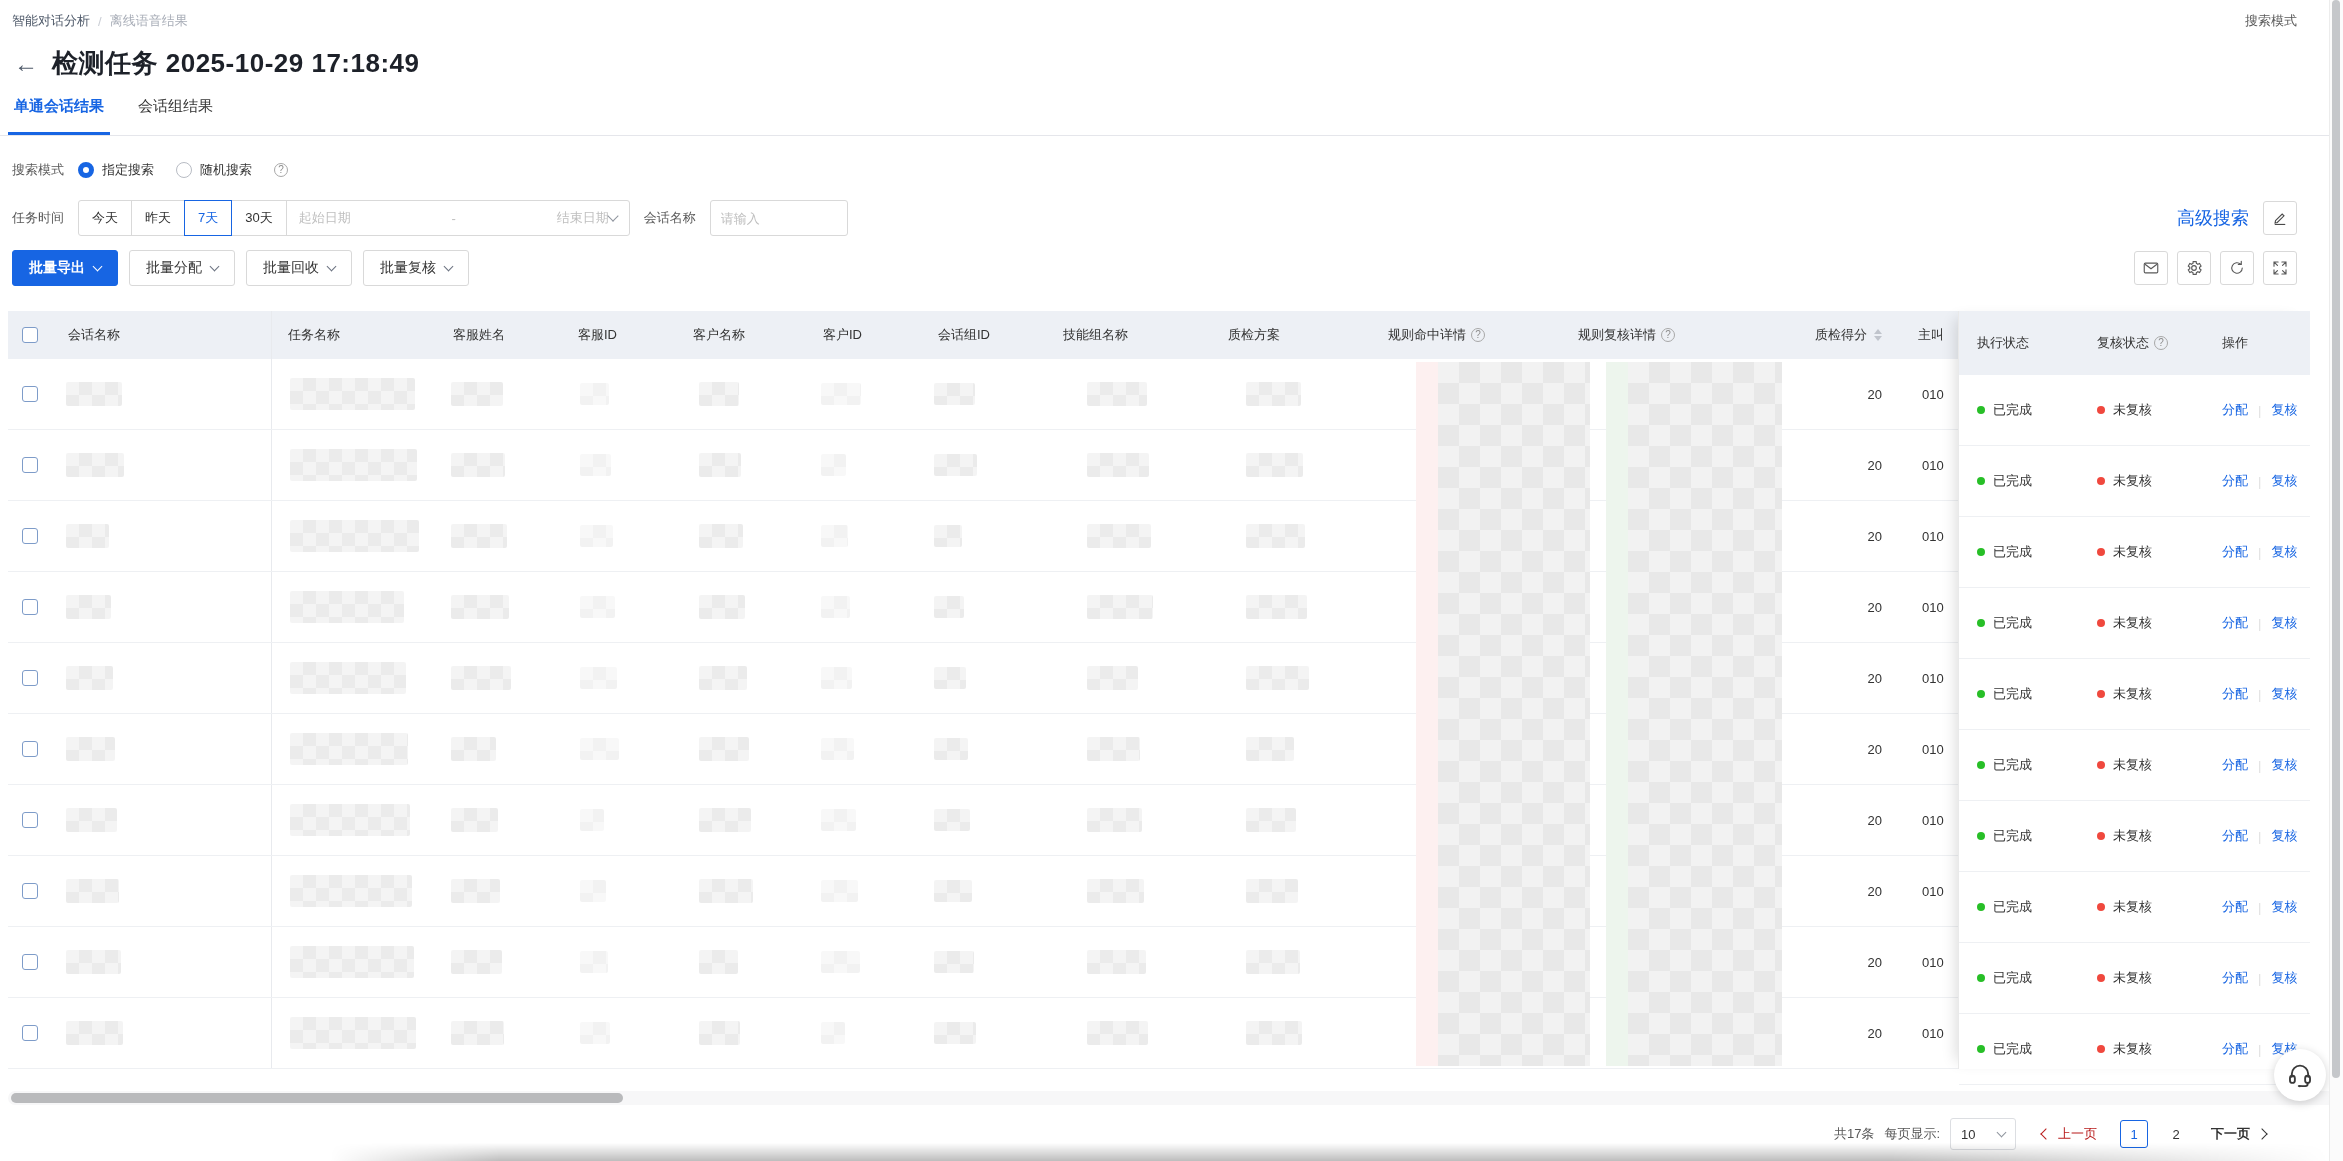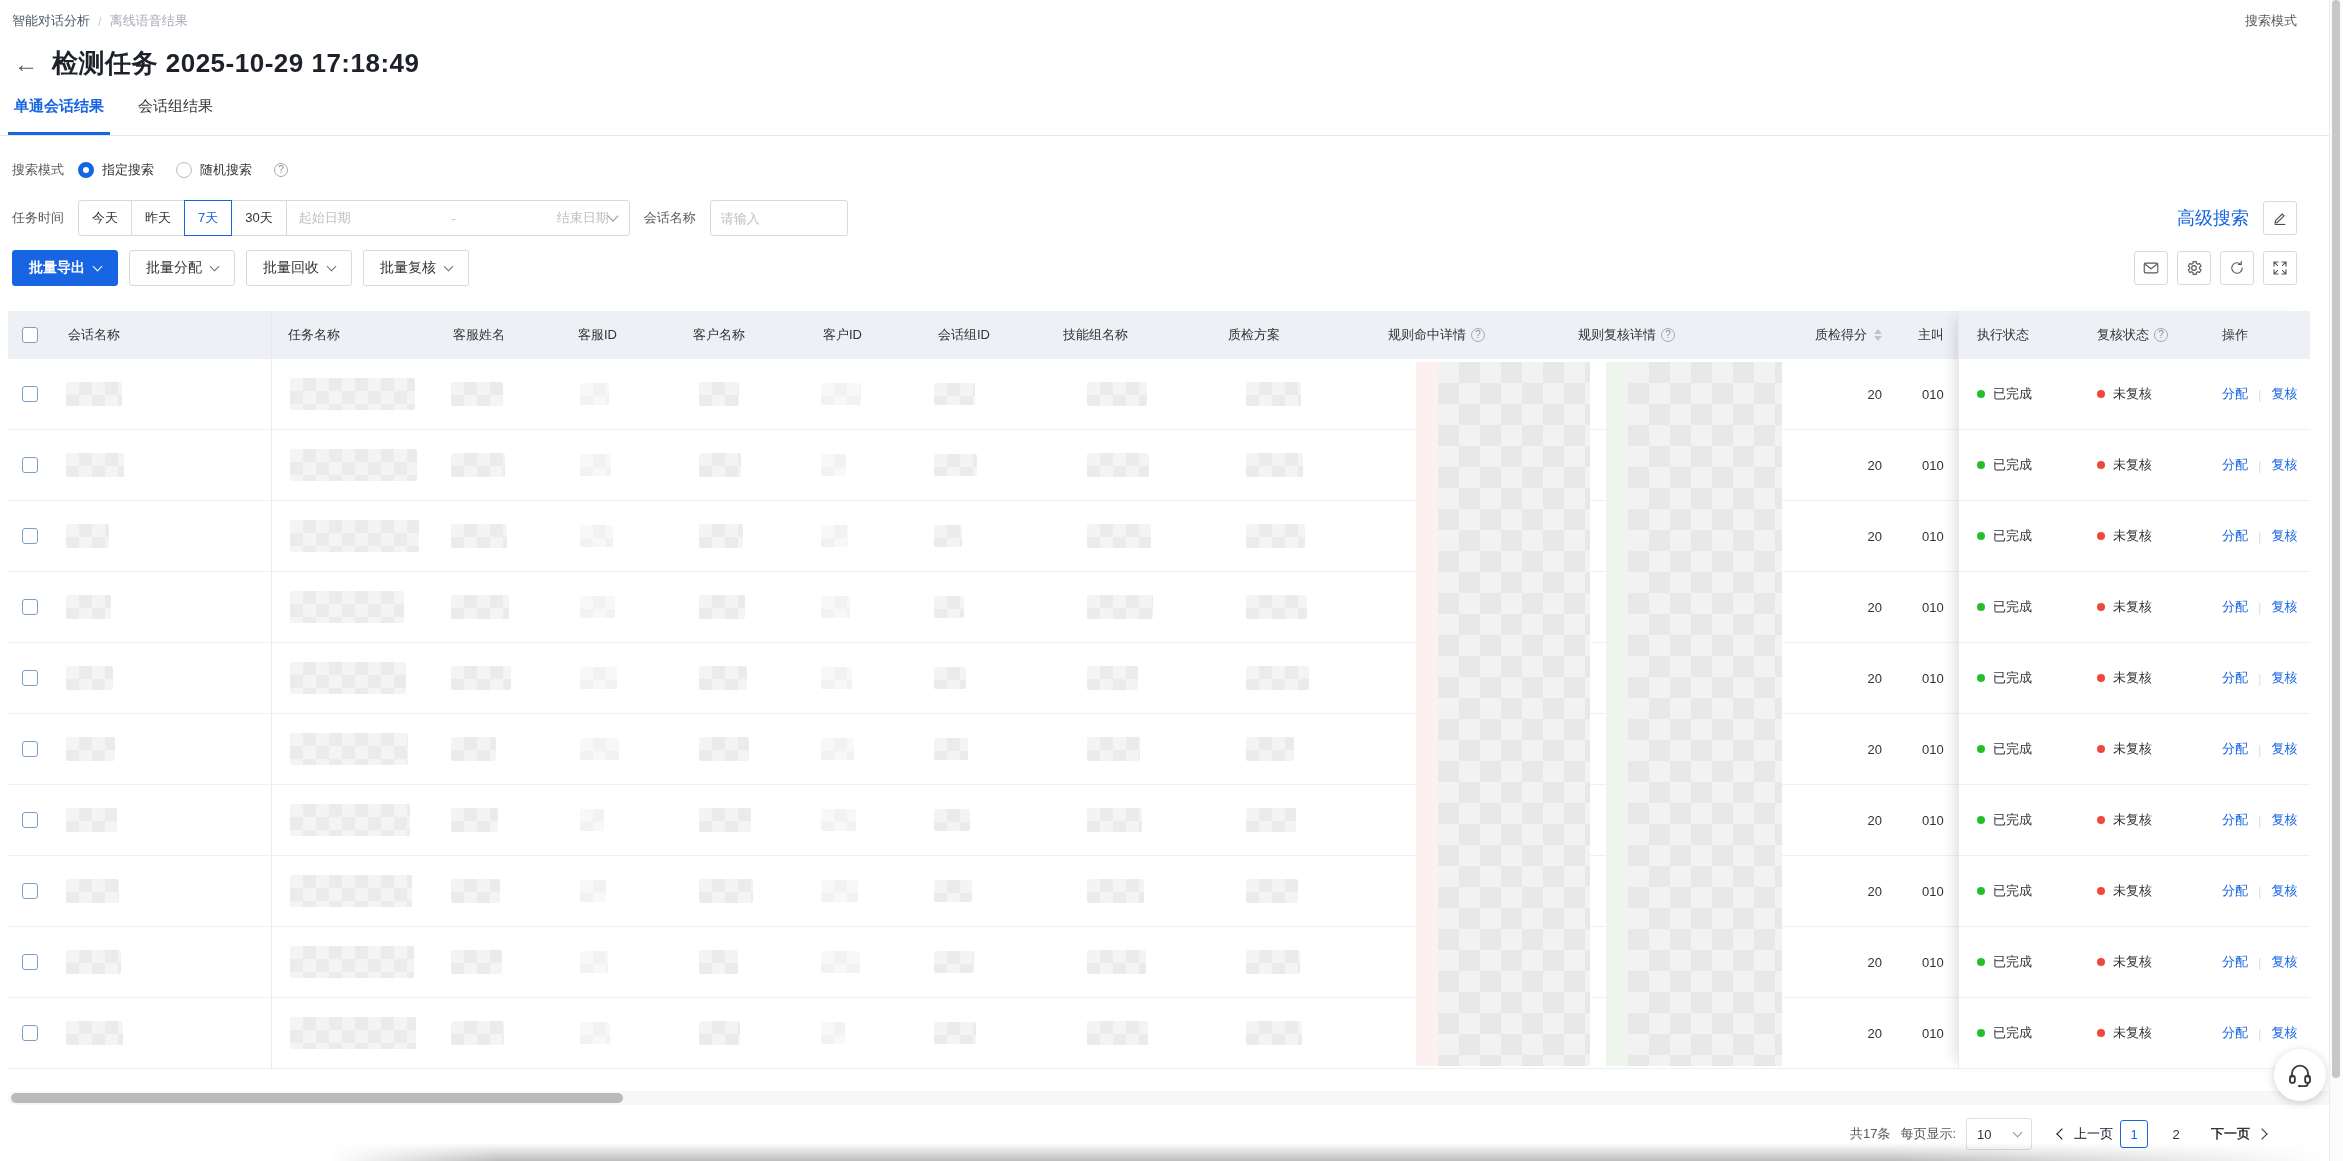--- a/index.html
+++ b/index.html
@@ -85,39 +85,39 @@
   .sort .up { border-bottom:5px solid #c0c4cc; }
   .sort .dn { border-top:5px solid #c0c4cc; }
   .blur { background:repeating-conic-gradient(#ebebeb 0% 25%, #f4f4f4 0% 50%); background-size:26px 26px; border-radius:2px; }
   .blur.light { background:repeating-conic-gradient(#f2f2f2 0% 25%, #f8f8f8 0% 50%); background-size:26px 26px; }
   .tint { position:absolute; top:3px; bottom:3px; z-index:3; }
   .mosaic { position:absolute; top:3px; bottom:3px; z-index:3;
             background:repeating-conic-gradient(#e8e8e8 0% 25%, #f2f2f2 0% 50%); background-size:42px 42px; }
   
   .fixed-panel { position:absolute; top:0; right:0; bottom:0; width:352px; background:#fff; z-index:5;
                  border-left:1px solid #e9e9e9; box-shadow:-10px 0 14px -8px rgba(0,0,0,.14); }
-  .f-header { height:48px; background:#edf0f5; display:flex; align-items:center; }
+  .f-header { height:64px; background:#edf0f5; display:flex; align-items:center; }
   .f-row { height:71px; border-bottom:1px solid #eef0f3; display:flex; align-items:center; }
   .f-cell { display:flex; align-items:center; padding-left:18px; flex:0 0 auto; }
   .dot { width:8px; height:8px; border-radius:50%; margin-right:8px; flex:0 0 auto; }
   .lnk { color:var(--primary); cursor:pointer; }
   .lnk-sep { color:#e0e0e0; margin:0 10px; }
   
   .hscroll { margin:22px 8px 0 8px; height:14px; background:#f7f7f8; border-radius:7px; position:relative; }
   .hthumb { position:absolute; left:3px; top:2px; height:10px; width:612px; background:#b9babc; border-radius:5px; cursor:pointer; }
   .pagebar { display:flex; align-items:center; justify-content:flex-end; padding:13px 77px 0 0; color:#595959; }
   .p-total { color:#595959; margin-right:10px; }
   .p-size-label { color:#595959; }
   .p-size { width:66px; height:32px; border:1px solid #dcdee2; border-radius:3px; display:flex; align-items:center;
             justify-content:space-between; padding:0 10px; margin:0 26px 0 10px; cursor:pointer; color:#333; }
   .p-chev { width:7px; height:7px; border-right:1.5px solid #8f959e; border-bottom:1.5px solid #8f959e; transform:rotate(45deg); margin-top:-3px; }
   .arrow { width:8px; height:8px; border-right:1.5px solid currentColor; border-bottom:1.5px solid currentColor; display:inline-block; }
   .arrow.left { transform:rotate(135deg); }
   .arrow.right { transform:rotate(-45deg); }
-  .p-prev { color:#0f172a; display:flex; align-items:center; gap:8px; margin-right:0; cursor:default; }
+  .p-prev { color:#b91c1c; display:flex; align-items:center; gap:8px; margin-right:16px; cursor:default; }
   .p-next { color:#333; display:flex; align-items:center; gap:8px; margin-left:14px; cursor:pointer; font-weight:bold; }
   .p-num { min-width:28px; height:28px; display:flex; align-items:center; justify-content:center; margin:0 7px;
            border-radius:3px; cursor:pointer; color:#333; }
   .p-num.cur { border:1px solid var(--primary); color:var(--primary); }
   .fab { position:absolute; left:2274px; top:1049px; width:52px; height:52px; border-radius:50%; background:#fff;
          box-shadow:0 2px 10px rgba(0,0,0,.18); display:flex; align-items:center; justify-content:center; z-index:50; cursor:pointer; }
   .fab svg { width:28px; height:28px; }
   .vscroll { position:absolute; top:0; right:0; width:14px; height:1161px; background:#fbfbfb; border-left:1px solid #ececec; z-index:60; }
   .vthumb { position:absolute; top:0; right:3px; width:8px; height:1078px; background:#c5c7ca; border-radius:4px; cursor:pointer; }
   .shade { position:absolute; left:330px; right:14px; bottom:0; height:18px; z-index:40; pointer-events:none;

